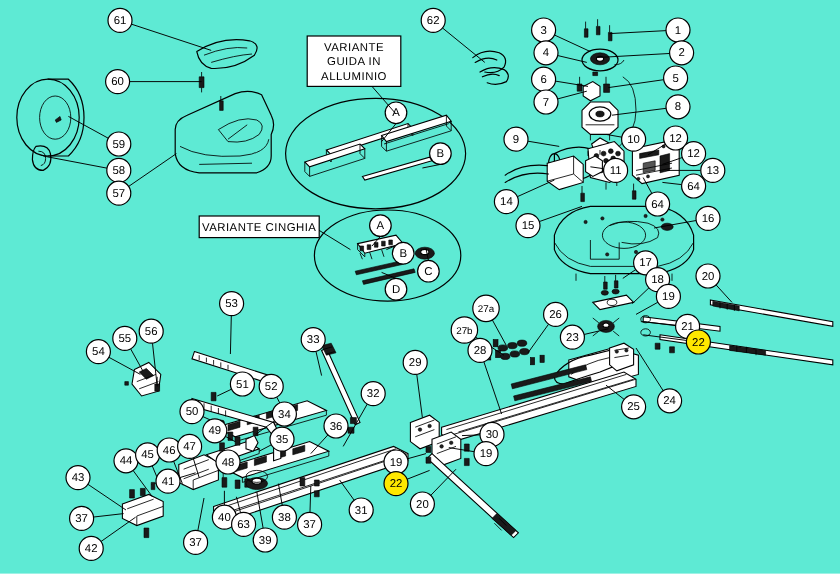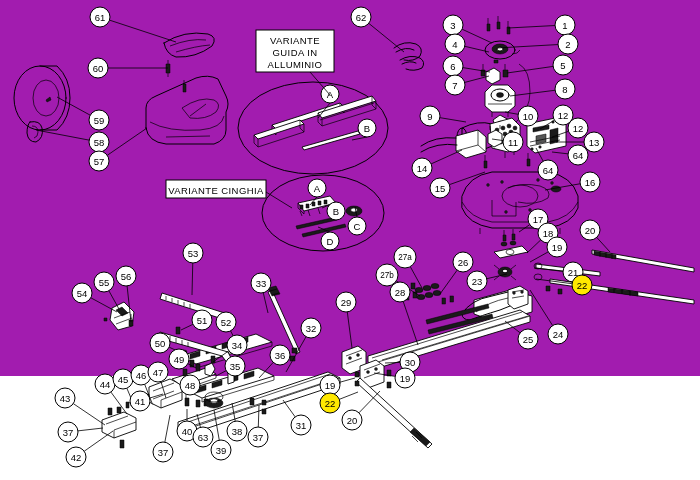--- a/index.html
+++ b/index.html
@@ -2,21 +2,21 @@
 <html><head>
 <meta charset="utf-8">
 <title>Exploded Parts Diagram</title>
 <style>
   html,body{margin:0;padding:0;background:#ffffff;}
   body{
     width:700px;height:480px;overflow:hidden;
     font-family:"Liberation Sans", sans-serif;
     -webkit-font-smoothing:antialiased;
   }
-  #diagram{position:relative;width:700px;height:376px;background:#a21caf;}
+  #diagram{position:relative;width:700px;height:478px;background:#5eead4;}
   svg#art{position:absolute;left:0;top:0;width:700px;height:480px;}
 
   .callout-label{
     font-family:"Liberation Sans", sans-serif;
     font-size:9.5px; fill:#000; text-anchor:middle;
     dominant-baseline:central; pointer-events:none;
   }
   .callout-label.small{font-size:8.2px;}
   .callout-circle{fill:#ffffff;stroke:#000000;stroke-width:1;}
   .callout-circle.hl{fill:#FFE800;stroke:#000000;stroke-width:1;}

